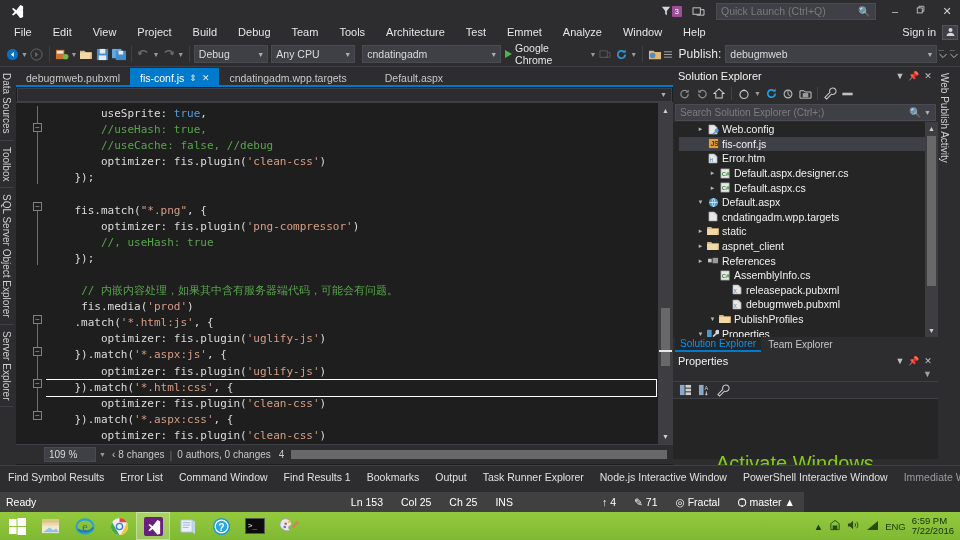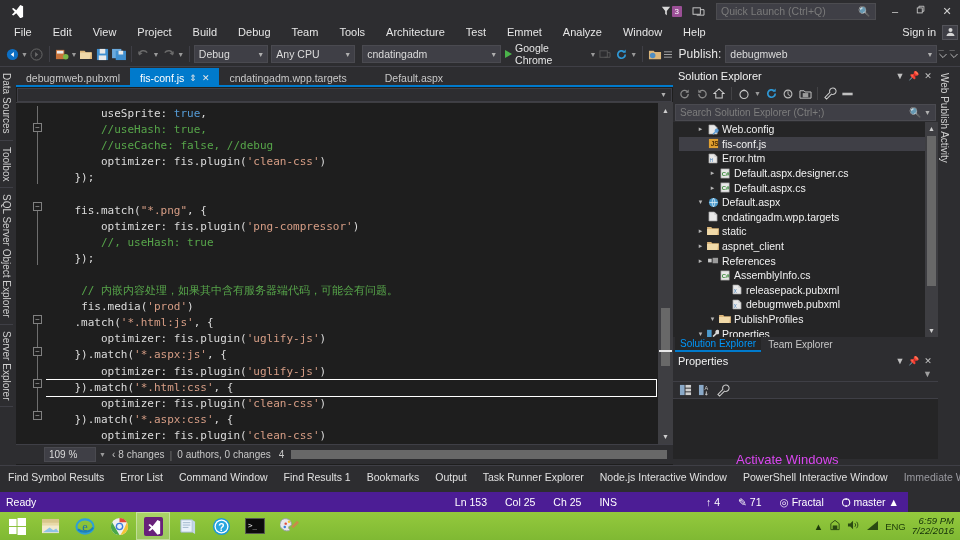--- a/index.html
+++ b/index.html
@@ -109,36 +109,36 @@
   .props-toolbar { height:18px; display:flex; align-items:center; gap:3px; padding-left:4px; border-top:1px solid #3f3f46; border-bottom:1px solid #3f3f46;}
   .props-body { background:#252526; height:60px; position:relative;}
   .props-row { height:12px; display:flex; justify-content:flex-end; padding-right:6px; color:#a0a0a0; font-size:9px;}
 
   
   .bottom-tabs { position:absolute; left:0; top:465px; width:960px; height:22px; background:#2d2d30; display:flex; align-items:center; border-top:1px solid #3f3f46;}
   .btab { font-size:10.5px; color:#e0e0e0; padding:0 8px; white-space:nowrap;}
   .btab.dim { color:#9a9aa0;}
 
   
-  .watermark { position:absolute; left:736px; top:452px; color:#d946ef; font-size:13px; font-family:"Liberation Sans",sans-serif; pointer-events:none;}
-
-  
-  .statusbar { position:absolute; left:0; top:492px; width:908px; height:20px; background:#4c1d95; display:flex; align-items:center; color:#fff; font-size:10.5px;gap:24px;}
+  .watermark { position:absolute; left:716px; top:452px; color:#84cc16; font-size:20px; font-family:"Liberation Sans",sans-serif; pointer-events:none;}
+
+  
+  .statusbar { position:absolute; left:0; top:492px; width:804px; height:20px; background:#404040; display:flex; align-items:center; color:#fff; font-size:10.5px;gap:24px;}
   .sb-left { padding-left:6px;}
   .sb-right { margin-left:auto; display:flex; align-items:center; height:20px;}
   .sb-cell { padding:0 9px; display:flex; align-items:center; gap:3px; white-space:nowrap;}
 
   
   .taskbar { position:absolute; left:0; top:512px; width:960px; height:28px; background:#8cc63f;
              background:linear-gradient(180deg,#94c93d 0%,#7fb933 100%); display:flex; align-items:center; }
   .tb-start { width:34px; height:28px; display:flex; align-items:center; justify-content:center;}
   .tbi { width:34px; height:28px; display:flex; align-items:center; justify-content:center; position:relative;}
   .tbi.active { background:rgba(255,255,255,.22); box-shadow: inset 0 0 0 1px rgba(255,255,255,.35);}
   .tray { margin-left:auto; display:flex; align-items:center; gap:6px; padding-right:6px; color:#1d3b09; font-size:9.5px;}
-  .clock { text-align:right; line-height:10px; color:#14300a; font-size:9.5px;font-style:italic;}
+  .clock { text-align:left; line-height:10px; color:#14300a; font-size:9.5px;}
 </style>
 </head>
 <body>
 
 <div class="app">
 
   <div class="titlebar">
     <span class="vs-logo">
       <svg width="15" height="14" viewBox="0 0 16 16">
           <path d="M11.2 1.2 6.6 7.1 3.3 4.5 1.6 5.4l3.2 3.4-3.2 3.4 1.7.9 3.3-2.6 4.6 5.9 3.2-1.5V2.7z" fill="#ffffff"></path>

